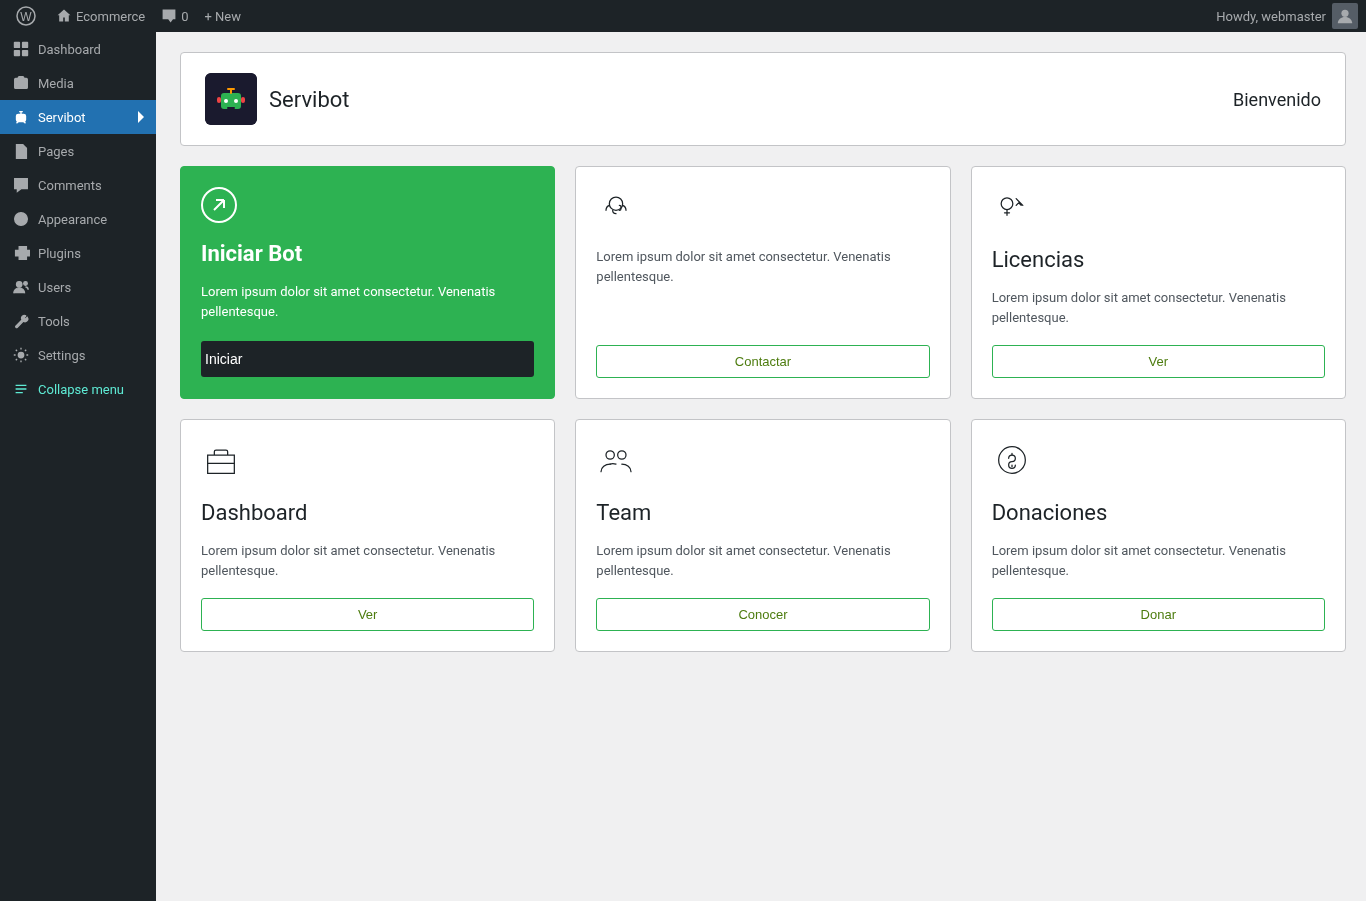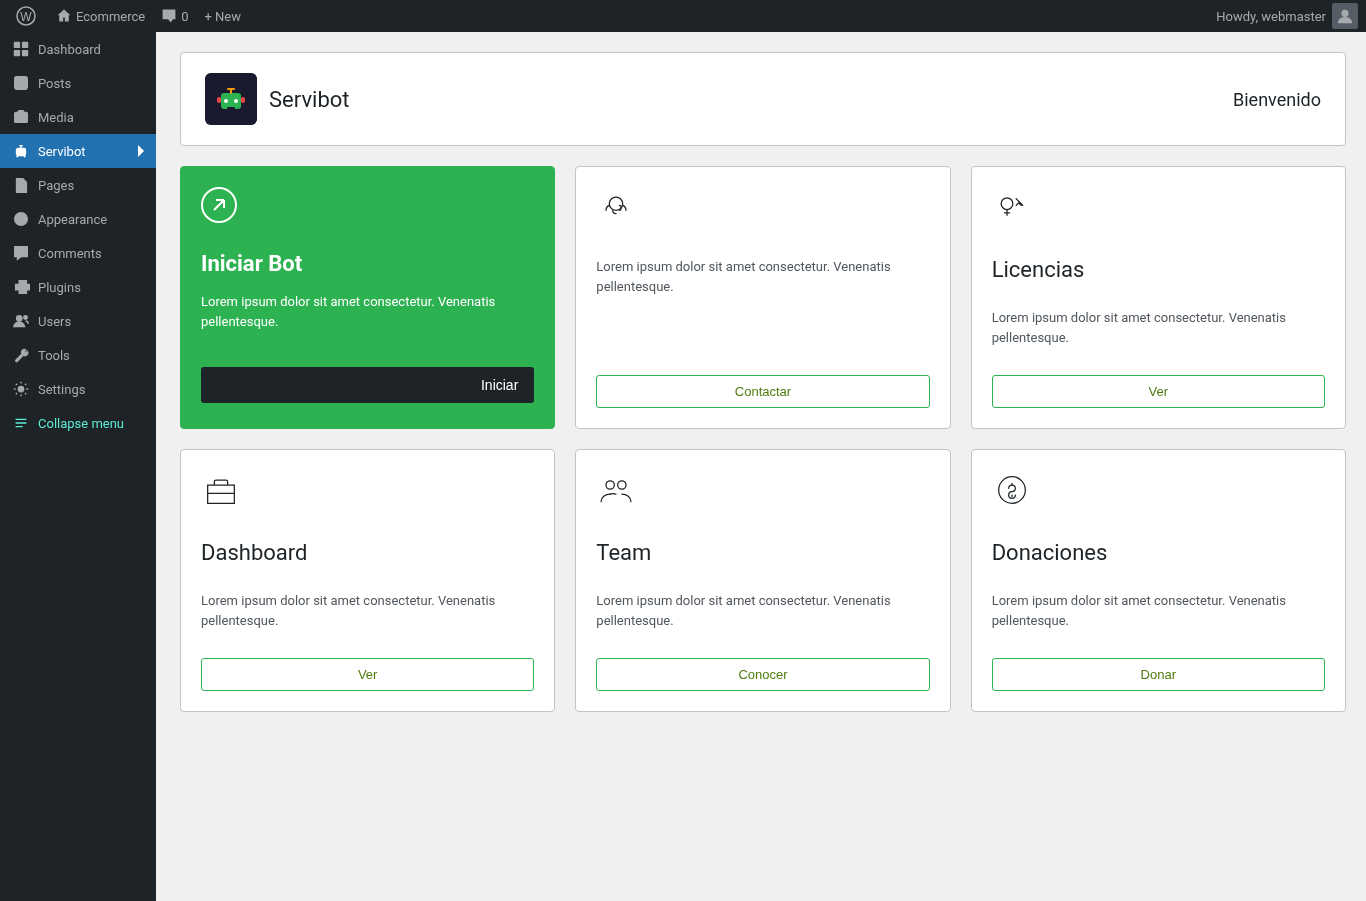--- a/index.html
+++ b/index.html
@@ -85,21 +85,21 @@
     }
 
     
     .card {
       background: #fff;
       border: 1px solid #c3c4c7;
       border-radius: 4px;
       padding: 20px;
       display: flex;
       flex-direction: column;
-      gap: 12px;
+      gap: 2px;
     }
 
     
     .card.green {
       background: #2db252;
       border-color: #2db252;
       position: relative;
     }
     .card.green .card-title { color: #fff; font-size: 22px; font-weight: 700; margin-bottom: 16px; }
     .card.green .card-desc { color: #fff; font-size: 13px; line-height: 1.5; margin-bottom: 20px; flex: 1; }
@@ -119,27 +119,26 @@
       font-size: 13px;
       text-align: center;
       width: 100%;
       margin-top: auto;
     }
 
     .btn-black {
       background: #1d2327;
       color: #fff;
       border: none;
-      padding: 10px 16px;
+      padding: 10px 4px;
       border-radius: 3px;
       cursor: pointer;
       font-size: 14px;
-      text-align: right;
+      text-align: left;
       width: 100%;
-      margin-top: 16px;
     }
 
     
     .icon-circle-arrow {
       display: inline-flex;
       width: 36px; height: 36px;
       border: 2px solid #fff;
       border-radius: 50%;
       align-items: center; justify-content: center;
     }
@@ -186,29 +185,20 @@
     <svg viewBox="0 0 20 20">
         <rect x="2" y="2" width="7" height="7" rx="1"></rect>
         <rect x="11" y="2" width="7" height="7" rx="1"></rect>
         <rect x="2" y="11" width="7" height="7" rx="1"></rect>
         <rect x="11" y="11" width="7" height="7" rx="1"></rect>
       </svg>
     <span>Dashboard</span>
   </div>
   <div class="menu-item">
     <svg viewBox="0 0 20 20" fill="none" stroke="currentColor" stroke-width="1.5">
-        <rect x="3" y="3" width="14" height="14" rx="2"></rect>
-        <line x1="6" y1="7" x2="14" y2="7"></line>
-        <line x1="6" y1="10" x2="14" y2="10"></line>
-        <line x1="6" y1="13" x2="10" y2="13"></line>
-      </svg>
-    <span>Posts</span>
-  </div>
-  <div class="menu-item">
-    <svg viewBox="0 0 20 20" fill="none" stroke="currentColor" stroke-width="1.5">
         <rect x="3" y="5" width="14" height="11" rx="1"></rect>
         <path d="M7 5V4a1 1 0 011-1h4a1 1 0 011 1v1"></path>
         <circle cx="10" cy="11" r="2"></circle>
       </svg>
     <span>Media</span>
   </div>
   <div class="menu-item active">
     <svg viewBox="0 0 20 20" fill="none" stroke="currentColor" stroke-width="1.5">
         <rect x="5" y="7" width="10" height="8" rx="2"></rect>
         <circle cx="8" cy="11" r="1" fill="currentColor"></circle>
@@ -221,30 +211,30 @@
   </div>
   <div class="menu-item">
     <svg viewBox="0 0 20 20" fill="none" stroke="currentColor" stroke-width="1.5">
         <path d="M5 3h7l4 4v11H5z"></path>
         <path d="M12 3v4h4"></path>
       </svg>
     <span>Pages</span>
   </div>
   <div class="menu-item">
     <svg viewBox="0 0 20 20" fill="none" stroke="currentColor" stroke-width="1.5">
+        <path d="M3 3h14v11H10l-4 3v-3H3z"></path>
+      </svg>
+    <span>Comments</span>
+  </div>
+  <div class="menu-item">
+    <svg viewBox="0 0 20 20" fill="none" stroke="currentColor" stroke-width="1.5">
         <circle cx="10" cy="10" r="7"></circle>
         <path d="M10 3v14M3 10h14"></path>
       </svg>
     <span>Appearance</span>
-  </div>
-  <div class="menu-item">
-    <svg viewBox="0 0 20 20" fill="none" stroke="currentColor" stroke-width="1.5">
-        <path d="M3 3h14v11H10l-4 3v-3H3z"></path>
-      </svg>
-    <span>Comments</span>
   </div>
   <div class="menu-item">
     <svg viewBox="0 0 20 20" fill="none" stroke="currentColor" stroke-width="1.5">
         <path d="M8 3v4H4v6h4v4h8v-4h4V7h-4V3z"></path>
       </svg>
     <span>Plugins</span>
   </div>
   <div class="menu-item">
     <svg viewBox="0 0 20 20" fill="none" stroke="currentColor" stroke-width="1.5">
         <circle cx="8" cy="7" r="3"></circle>

